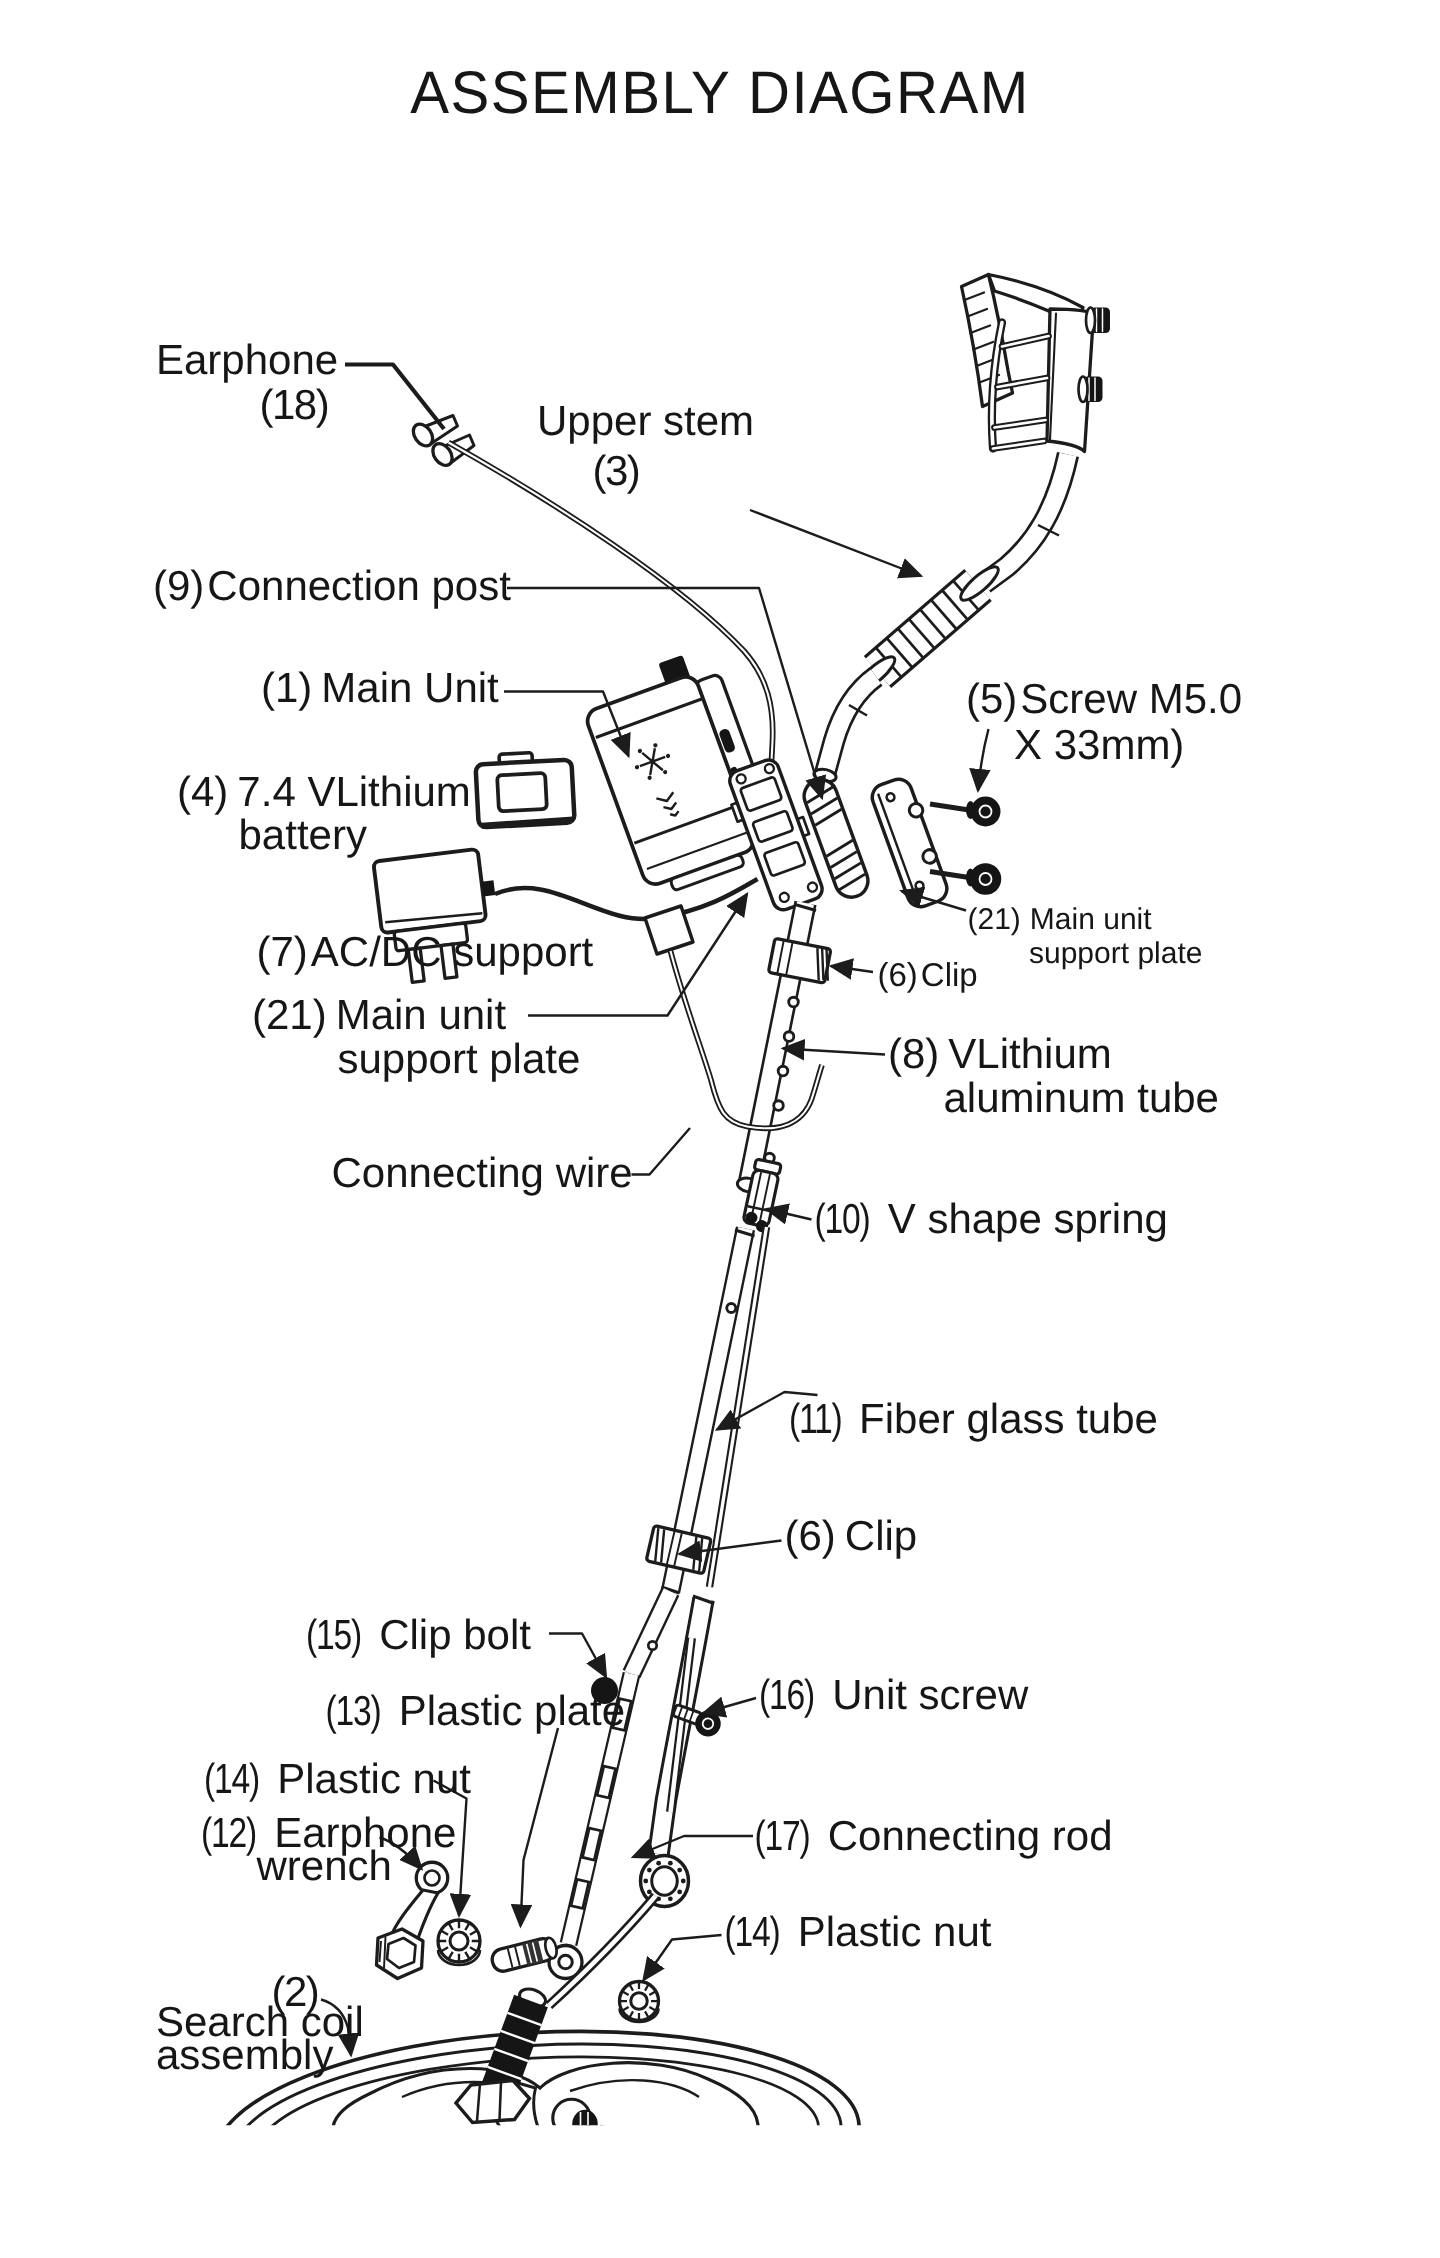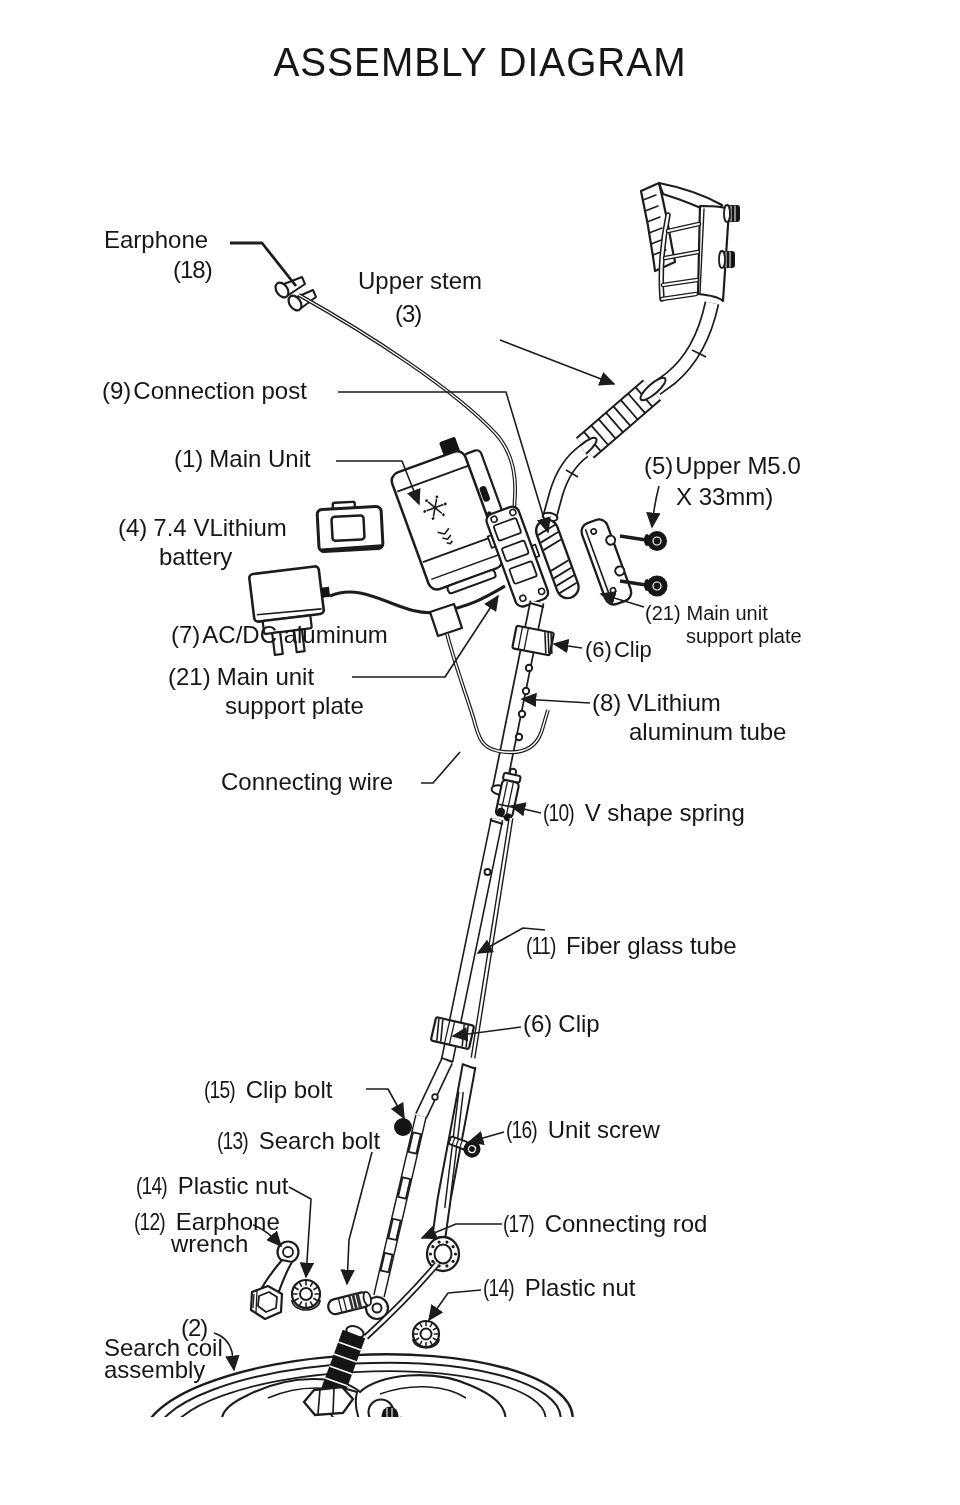--- a/index.html
+++ b/index.html
@@ -2,21 +2,21 @@
 <html><head>
 <meta charset="utf-8">
 <style>
   html,body{margin:0;padding:0;background:#fff;}
   #page{position:relative;width:960px;height:1417px;background:#ffffff;overflow:hidden;
         font-family:"Liberation Sans", sans-serif;color:#1c1c1c;}
   #art{position:absolute;left:0;top:0;width:960px;height:1505px;}
   .title{position:absolute;left:0;top:40px;width:960px;text-align:center;
          font-size:40px;font-weight:500;letter-spacing:1px;color:#161616;
          transform:scaleX(.97);}
-  .lbl{position:absolute;white-space:nowrap;font-size:24px;line-height:26px;color:#161616;}
+  .lbl{position:absolute;white-space:nowrap;font-size:28px;line-height:26px;color:#161616;}
   .lbl .num{display:inline-block;margin-right:6px;}
   .lbl .tight{margin-right:2px;}
   .lbl .cnum{transform:scaleX(.8);transform-origin:left center;letter-spacing:-1px;margin-right:3px;}
   .sm{font-size:20px;line-height:22px;}
   .md{font-size:22px;}
 </style>
 </head>
 <body>
 
 <div id="page">
@@ -387,26 +387,26 @@
 
   <div class="lbl" style="left:174px;top:446px">
     <span class="num">(1)</span><span>Main Unit</span></div>
 
   <div class="lbl" style="left:118px;top:515px">
     <span class="num">(4)</span><span>7.4 VLithium</span></div>
   <div class="lbl" style="left:159px;top:544px">
     <span>battery</span></div>
 
   <div class="lbl" style="left:644px;top:453px">
-    <span class="num tight">(5)</span><span>Upper M5.0</span></div>
+    <span class="num tight">(5)</span><span>Screw M5.0</span></div>
   <div class="lbl" style="left:676px;top:484px">
     <span>X 33mm)</span></div>
 
   <div class="lbl" style="left:171px;top:622px">
-    <span class="num tight">(7)</span><span>AC/DC aluminum</span></div>
+    <span class="num tight">(7)</span><span>AC/DC support</span></div>
 
   <div class="lbl" style="left:168px;top:664px">
     <span class="num">(21)</span><span>Main unit</span></div>
   <div class="lbl" style="left:225px;top:693px">
     <span>support plate</span></div>
 
   <div class="lbl sm" style="left:645px;top:602px">
     <span class="num">(21)</span><span>Main unit</span></div>
   <div class="lbl sm" style="left:686px;top:625px">
     <span>support plate</span></div>
@@ -431,21 +431,21 @@
   <div class="lbl" style="left:523px;top:1011px">
     <span class="num">(6)</span><span>Clip</span></div>
 
   <div class="lbl" style="left:204px;top:1077px">
     <span class="num cnum tight">(15)</span><span>Clip bolt</span></div>
 
   <div class="lbl" style="left:506px;top:1117px">
     <span class="num cnum">(16)</span><span>Unit screw</span></div>
 
   <div class="lbl" style="left:217px;top:1128px">
-    <span class="num cnum tight">(13)</span><span>Search bolt</span></div>
+    <span class="num cnum tight">(13)</span><span>Plastic plate</span></div>
 
   <div class="lbl" style="left:136px;top:1173px">
     <span class="num cnum">(14)</span><span>Plastic nut</span></div>
 
   <div class="lbl" style="left:134px;top:1209px">
     <span class="num cnum">(12)</span><span>Earphone</span></div>
   <div class="lbl" style="left:171px;top:1231px">
     <span>wrench</span></div>
 
   <div class="lbl" style="left:503px;top:1211px">

